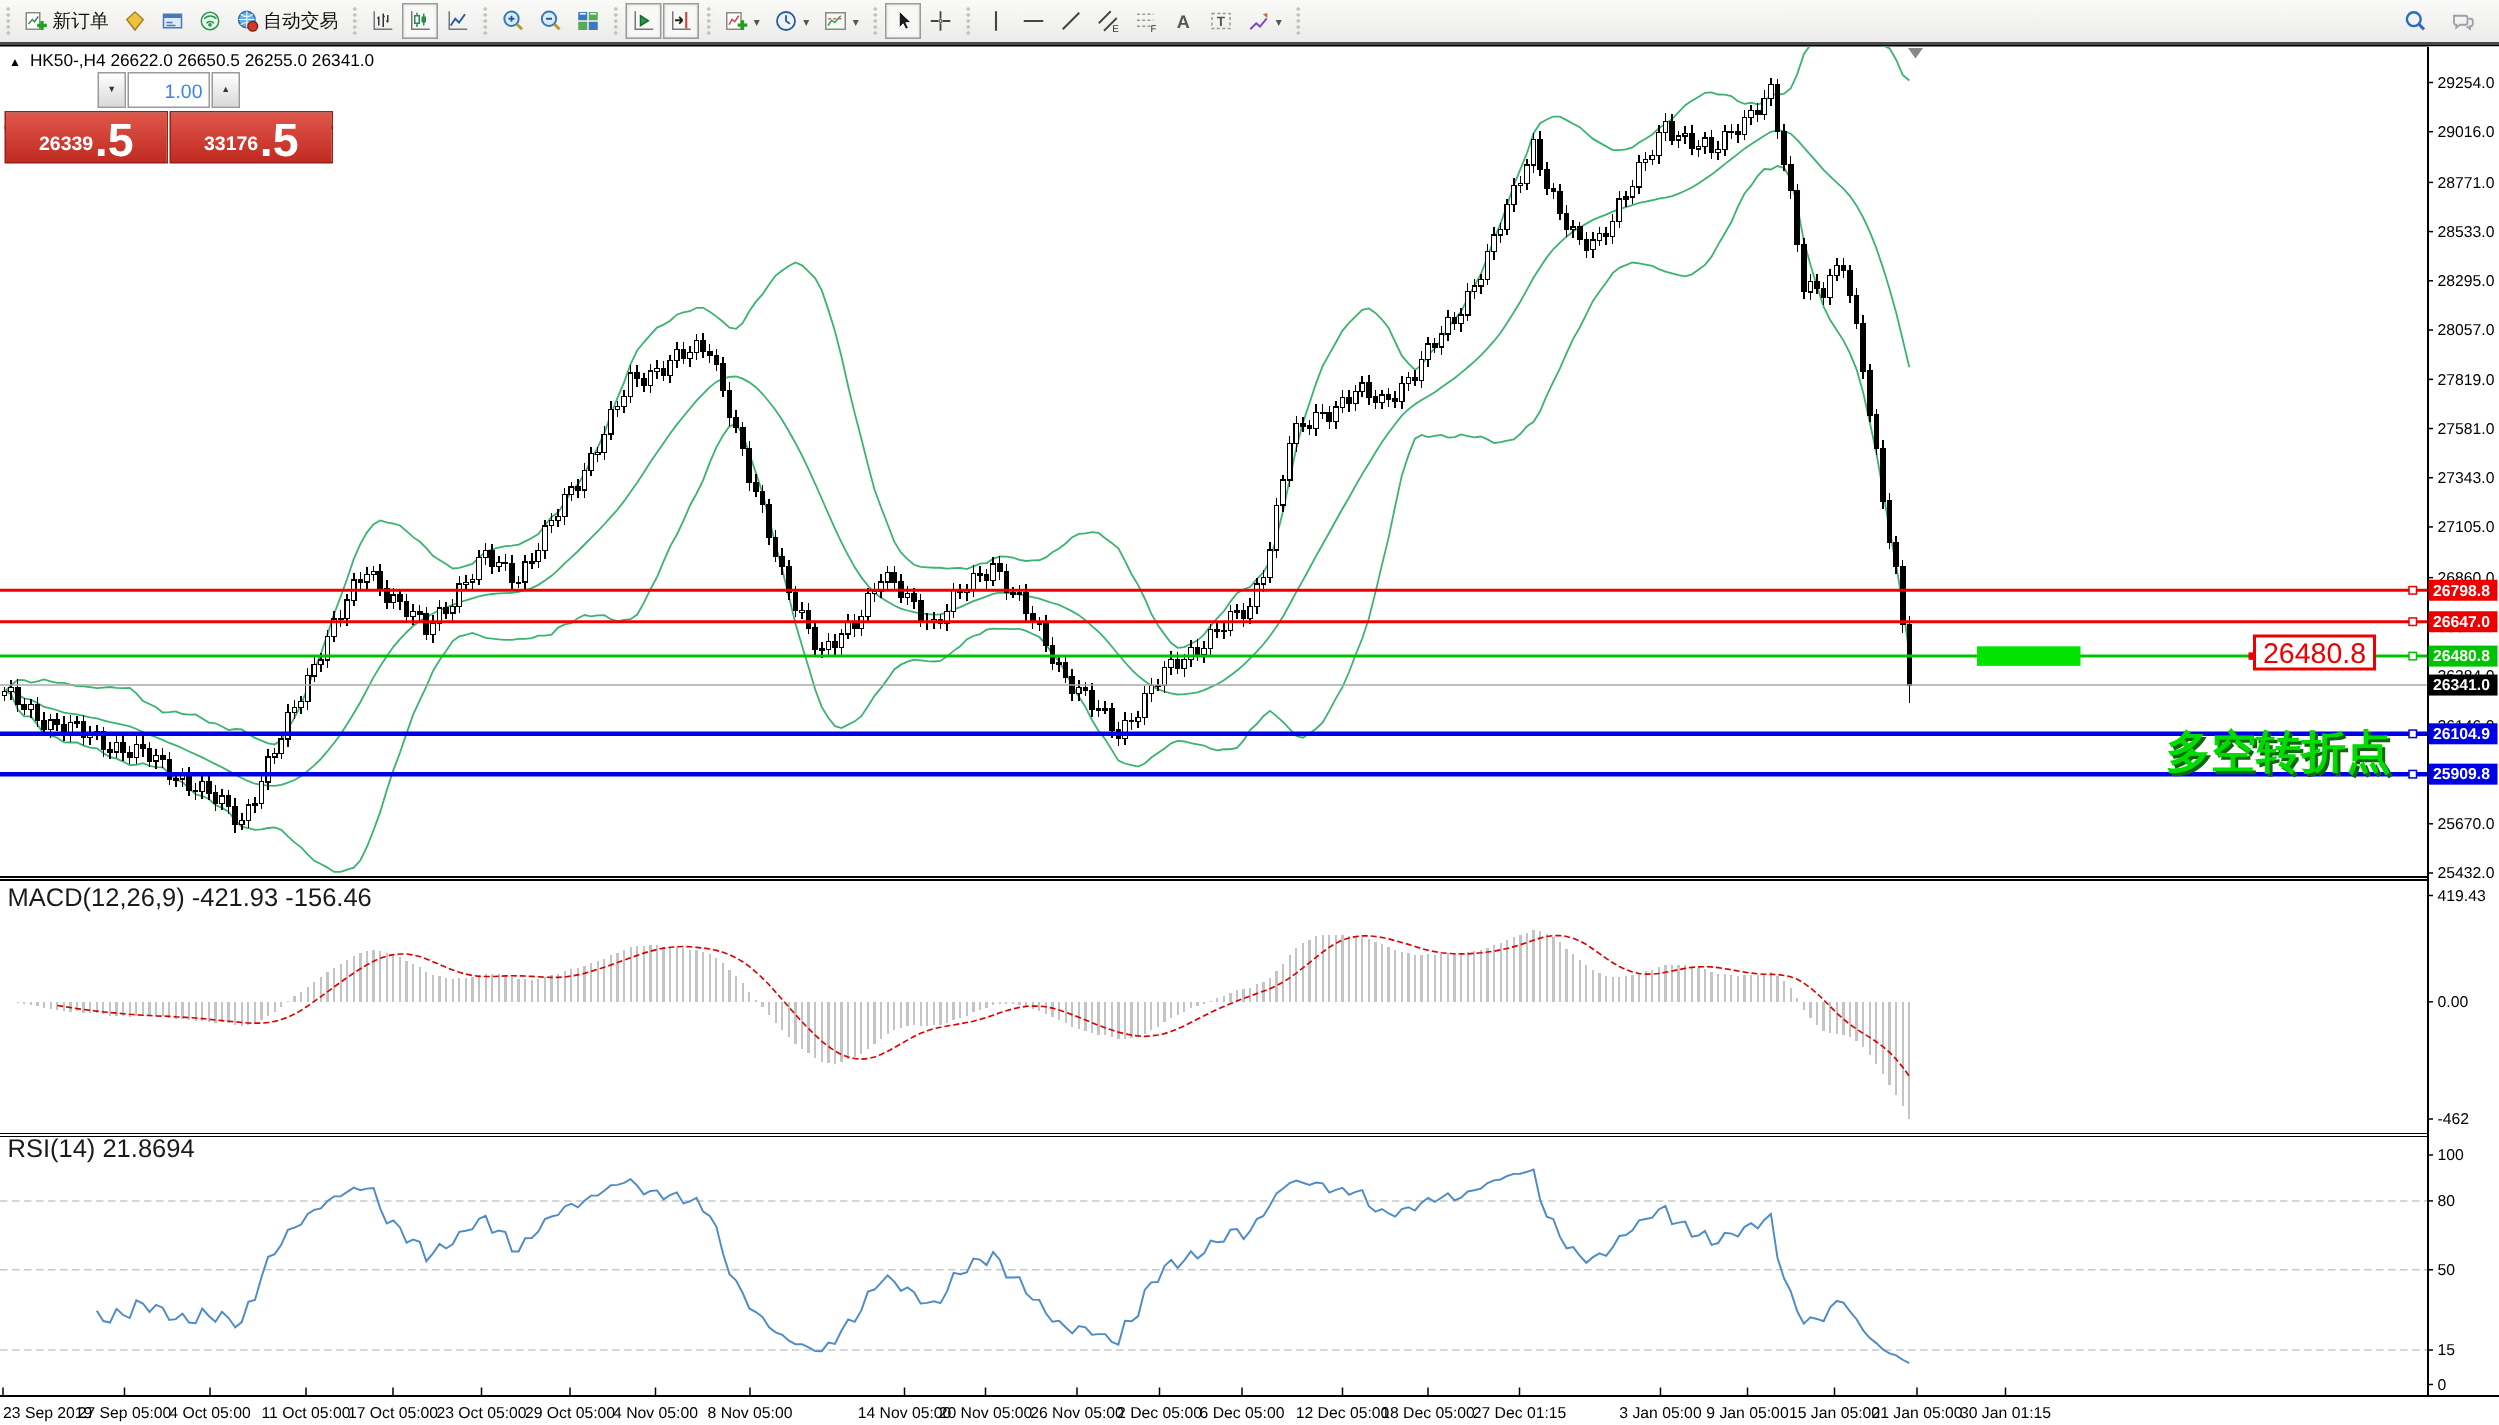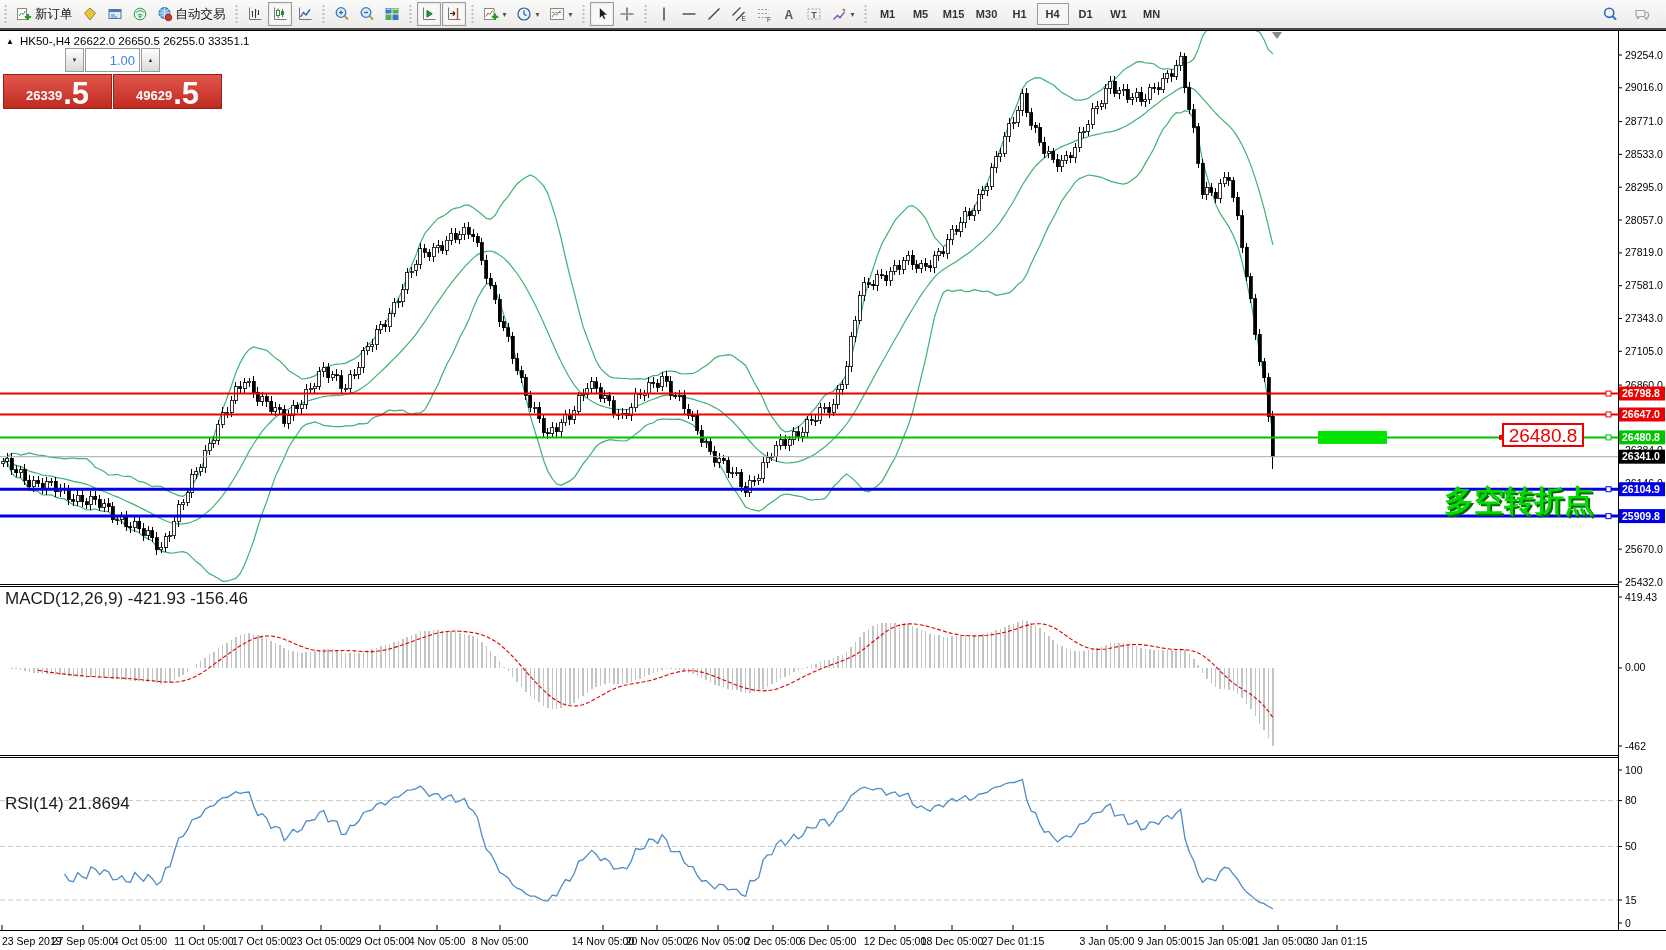--- a/index.html
+++ b/index.html
@@ -24,21 +24,21 @@
   .tfbtn.active{border-color:#9a9a9a;background:#f6f6f5;}
   .tb-right{margin-left:auto;display:flex;gap:8px;padding-right:10px;align-items:center;}
   
   .chart-area{position:absolute;top:30px;left:0;width:1666px;height:920px;background:#fff;}
   #chart{position:absolute;top:0;left:0;}
   .chart-header{position:absolute;top:5px;left:6px;font-size:11.5px;color:#000;
     display:flex;gap:6px;align-items:center;z-index:5;}
   .tri{font-size:8px;color:#000;}
   .ind-label{position:absolute;left:5px;font-size:17px;color:#1a1a1a;z-index:5;}
   #macd-label{top:559px;}
-  #rsi-label{top:764px;}
+  #rsi-label{top:726px;}
   
   .trade-panel{position:absolute;top:18px;left:3px;width:219px;z-index:6;}
   .tp-row1{display:flex;height:24px;gap:1px;}
   .red{background:linear-gradient(#e0574b,#c02a21);border:1px solid #9c1f17;color:#fff;box-sizing:border-box;}
   .tp-btn{width:61px;display:flex;align-items:center;justify-content:center;
     font-size:12.5px;font-weight:bold;text-decoration:underline;letter-spacing:.5px;margin-top:36px;}
   .spin{width:19px;display:flex;align-items:center;justify-content:center;
     background:linear-gradient(#ffffff,#d9d9d8);border:1px solid #9a9a9a;box-sizing:border-box;
     font-size:6px;color:#334;}
   .vol-input{width:55px;border:1px solid #9a9a9a;box-sizing:border-box;text-align:right;
@@ -293,31 +293,20 @@
             <span class="icon">
               <svg viewBox="0 0 16 16" width="16" height="16">
                 <path d="M2.5 13.5l4-4 2.5 2.2 4.5-5.5" fill="none" stroke="#7a4ac2" stroke-width="1.3"></path>
                 <path d="M13.8 6l.2-3.2-3.1.5z" fill="#c2683a"></path>
               </svg>
             </span>
             <span class="caret">▾</span>
           </button>
         </div>
         <div class="grip"></div>
-        <div class="tb-group">
-          <button class="tfbtn">M1</button>
-          <button class="tfbtn">M5</button>
-          <button class="tfbtn">M15</button>
-          <button class="tfbtn">M30</button>
-          <button class="tfbtn">H1</button>
-          <button class="tfbtn active">H4</button>
-          <button class="tfbtn">D1</button>
-          <button class="tfbtn">W1</button>
-          <button class="tfbtn">MN</button>
-        </div>
       </div>
     <div class="tb-right" id="tb-right">
         <button class="tbtn">
           <span class="icon">
             <svg viewBox="0 0 16 16" width="16" height="16">
               <circle cx="7.2" cy="6.8" r="4.6" fill="none" stroke="#2a6ac2" stroke-width="1.6"></circle>
               <line x1="10.6" y1="10.2" x2="14" y2="13.6" stroke="#2a6ac2" stroke-width="2"></line>
             </svg>
           </span>
         </button>
@@ -1395,38 +1384,38 @@
           <text x="1543" y="412" fill="#ee0000" text-anchor="middle" font-size="19px" font-family="Liberation Sans, sans-serif">26480.8</text>
         </g>
         <g font-family="DejaVu Sans, sans-serif" font-weight="bold" font-size="30px">
           <text x="1446" y="483" fill="#0a6a0a">多空转折点</text>
           <text x="1444" y="481" fill="#00db00">多空转折点</text>
         </g>
       </svg>
 
     <div class="chart-header">
       <span class="tri">▲</span>
-      <span>HK50-,H4  26622.0 26650.5 26255.0 33351.1</span>
+      <span>HK50-,H4  26622.0 26650.5 26255.0 26341.0</span>
     </div>
 
     <div class="trade-panel">
       <div class="tp-row1">
         <div class="red tp-btn">SELL</div>
         <div class="spin">▼</div>
         <input class="vol-input" readonly="" value="1.00" style="">
         <div class="spin">▲</div>
         <div class="red tp-btn">BUY</div>
       </div>
       <div class="tp-row2">
         <div class="red price-box">
           <span class="pb-main">26339</span>
           <span class="pb-big">.5</span>
         </div>
         <div class="red price-box">
-          <span class="pb-main">49629</span>
+          <span class="pb-main">33176</span>
           <span class="pb-big">.5</span>
         </div>
       </div>
     </div>
 
     <div class="ind-label" id="macd-label">MACD(12,26,9) -421.93 -156.46</div>
     <div class="ind-label" id="rsi-label">RSI(14) 21.8694</div>
   </div>
 </div>
 

